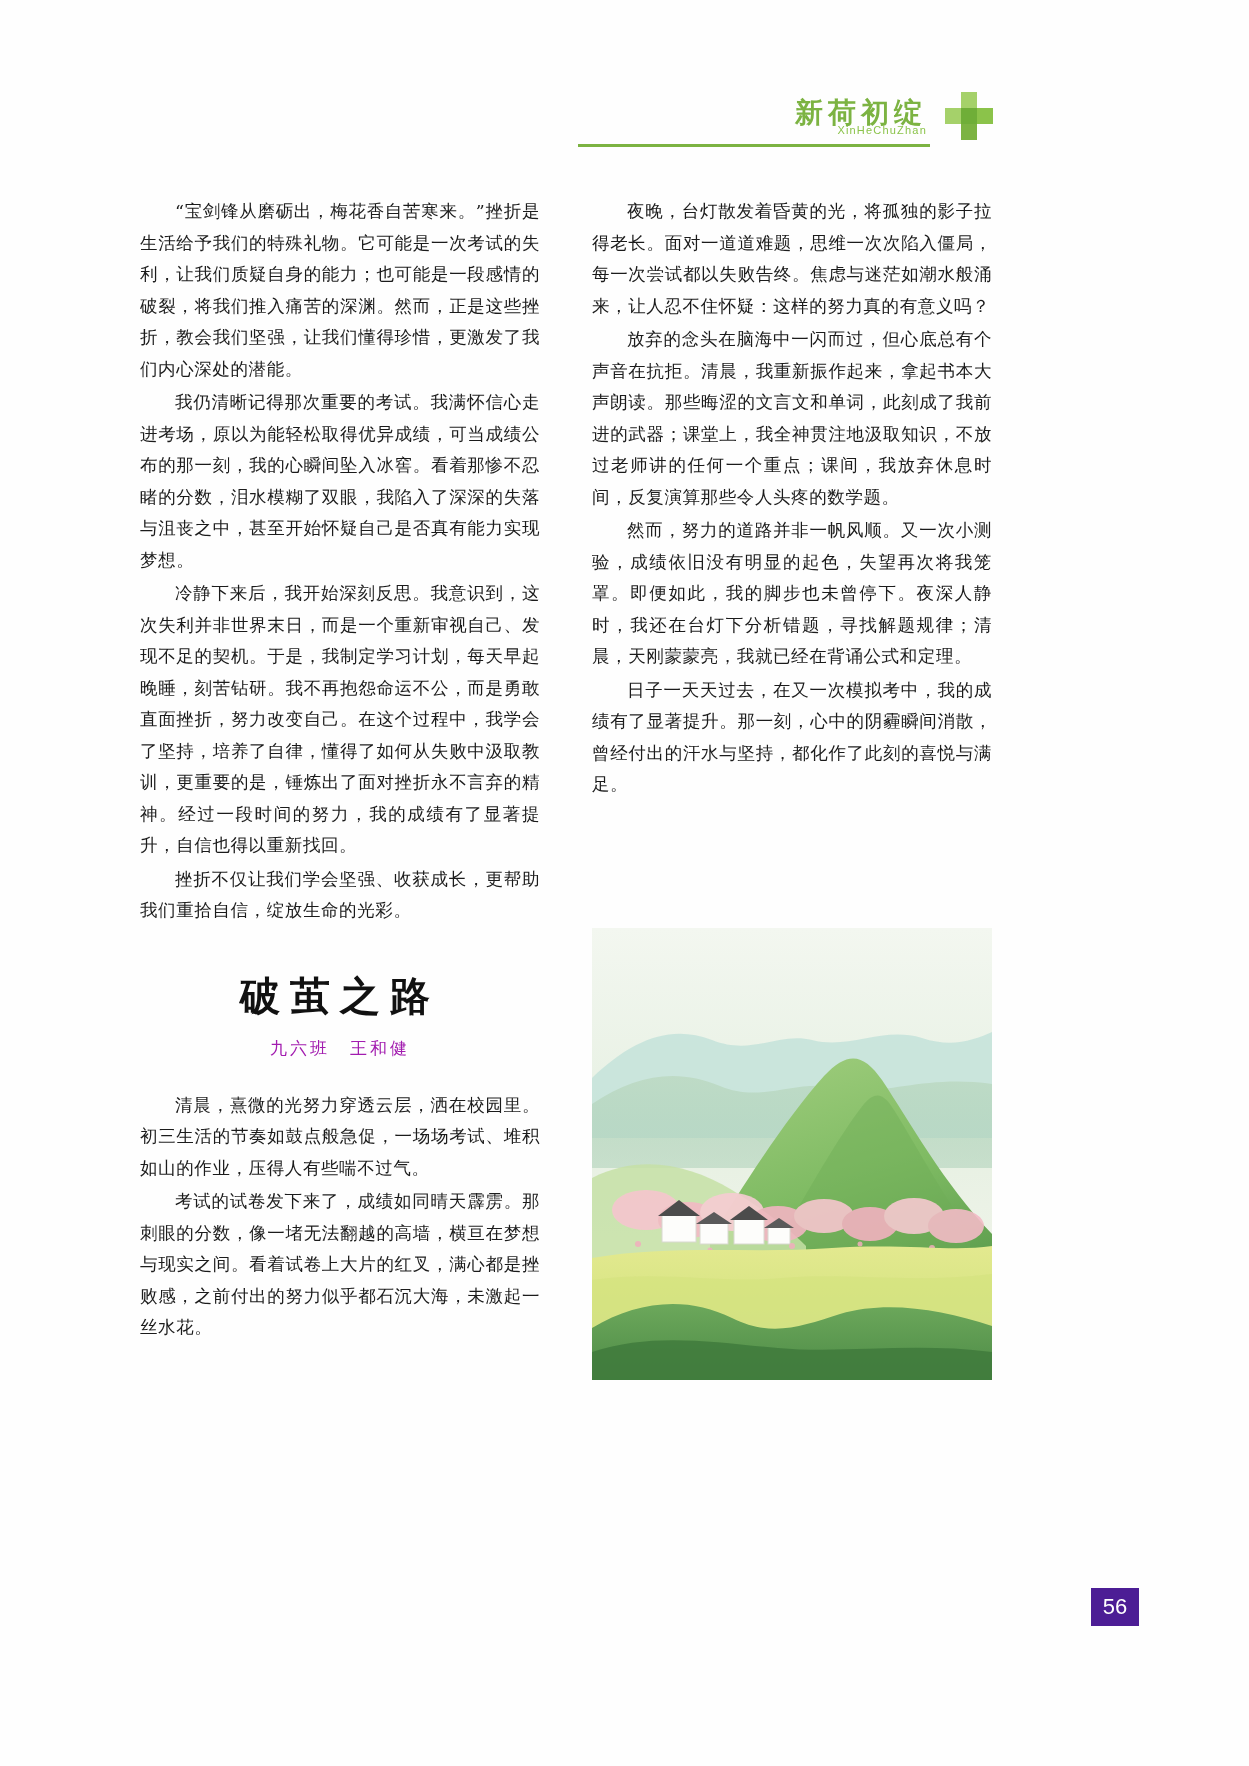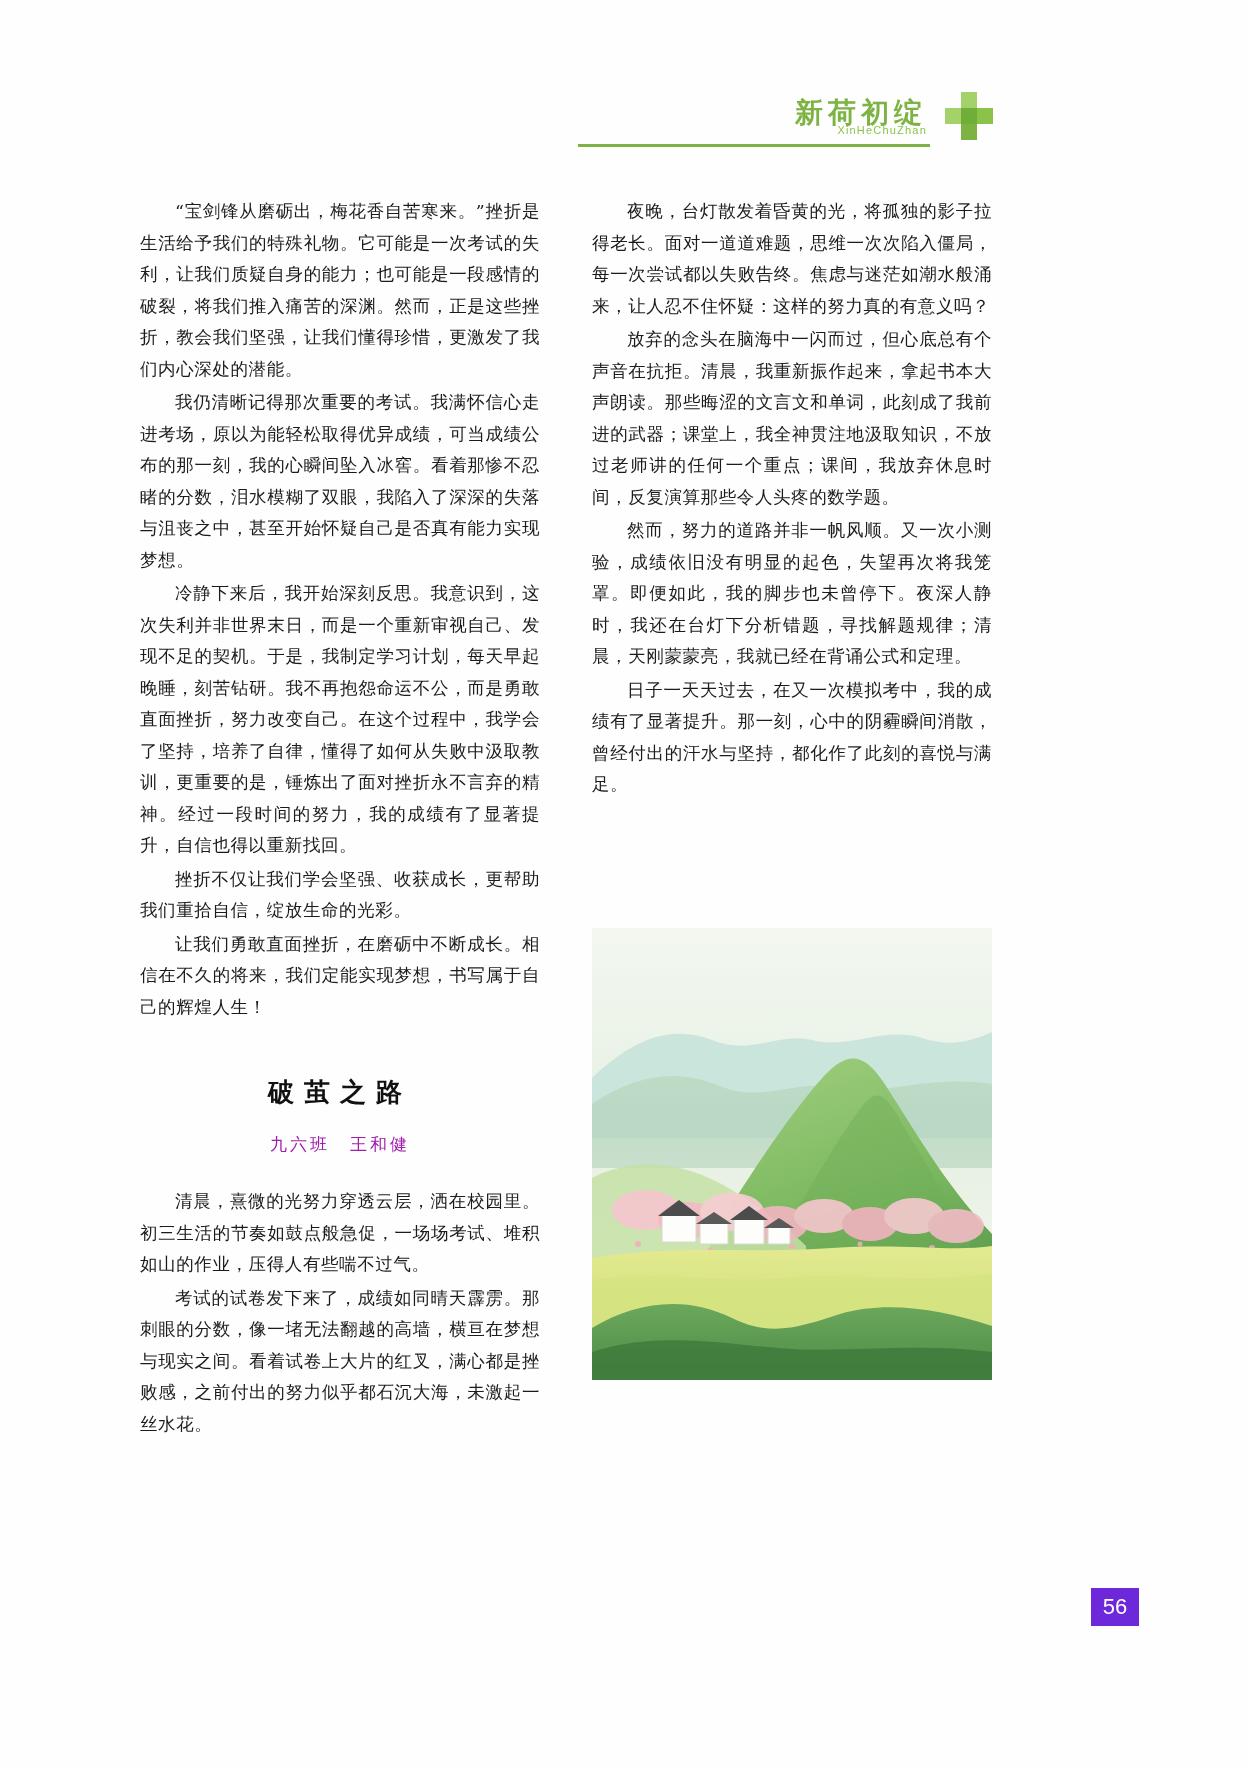--- a/index.html
+++ b/index.html
@@ -94,21 +94,21 @@
     letter-spacing: 0.6px;
   }
 
   
   .article-head {
     margin-top: 46px;
     text-align: center;
   }
   .article-title {
     font-family: "DejaVu Serif", serif;
-    font-size: 26px;
+    font-size: 40px;
     font-weight: bold;
     color: #111;
     letter-spacing: 10px;
     line-height: 46px;
   }
   .article-author {
     margin-top: 18px;
     font-family: "DejaVu Serif", serif;
     font-size: 17px;
     color: #a21caf;
@@ -128,21 +128,21 @@
   }
   .illus svg { display: block; width: 100%; height: 100%; }
 
   
   .page-number {
     position: absolute;
     right: 110px;
     bottom: 140px;
     width: 48px;
     height: 38px;
-    background: #6d28d9;
+    background: #4c1d95;
     color: #fff;
     font-family: "Liberation Sans", sans-serif;
     font-size: 22px;
     display: flex;
     align-items: center;
     justify-content: center;
   }
 </style>
 </head>
 <body>
@@ -161,21 +161,20 @@
         <i class="sq5"></i>
     </div>
   </div>
 
   <div class="col col-left">
     <div class="body-text">
       <p>“宝剑锋从磨砺出，梅花香自苦寒来。”挫折是生活给予我们的特殊礼物。它可能是一次考试的失利，让我们质疑自身的能力；也可能是一段感情的破裂，将我们推入痛苦的深渊。然而，正是这些挫折，教会我们坚强，让我们懂得珍惜，更激发了我们内心深处的潜能。</p>
       <p>我仍清晰记得那次重要的考试。我满怀信心走进考场，原以为能轻松取得优异成绩，可当成绩公布的那一刻，我的心瞬间坠入冰窖。看着那惨不忍睹的分数，泪水模糊了双眼，我陷入了深深的失落与沮丧之中，甚至开始怀疑自己是否真有能力实现梦想。</p>
       <p>冷静下来后，我开始深刻反思。我意识到，这次失利并非世界末日，而是一个重新审视自己、发现不足的契机。于是，我制定学习计划，每天早起晚睡，刻苦钻研。我不再抱怨命运不公，而是勇敢直面挫折，努力改变自己。在这个过程中，我学会了坚持，培养了自律，懂得了如何从失败中汲取教训，更重要的是，锤炼出了面对挫折永不言弃的精神。经过一段时间的努力，我的成绩有了显著提升，自信也得以重新找回。</p>
       <p>挫折不仅让我们学会坚强、收获成长，更帮助我们重拾自信，绽放生命的光彩。</p>
-      <p>让我们勇敢直面挫折，在磨砺中不断成长。相信在不久的将来，我们定能实现梦想，书写属于自己的辉煌人生！</p>
     </div>
 
     <div class="article-head">
       <div class="article-title">破茧之路</div>
       <div class="article-author">九六班　王和健</div>
     </div>
 
     <div class="body-text article-body">
       <p>清晨，熹微的光努力穿透云层，洒在校园里。初三生活的节奏如鼓点般急促，一场场考试、堆积如山的作业，压得人有些喘不过气。</p>
       <p>考试的试卷发下来了，成绩如同晴天霹雳。那刺眼的分数，像一堵无法翻越的高墙，横亘在梦想与现实之间。看着试卷上大片的红叉，满心都是挫败感，之前付出的努力似乎都石沉大海，未激起一丝水花。</p>

